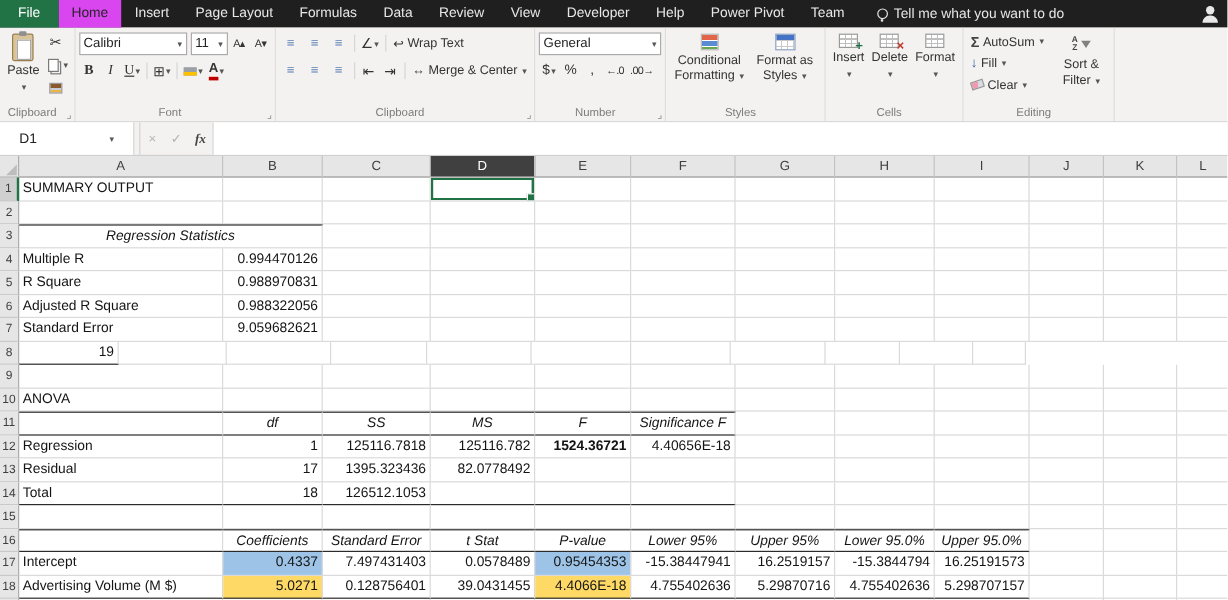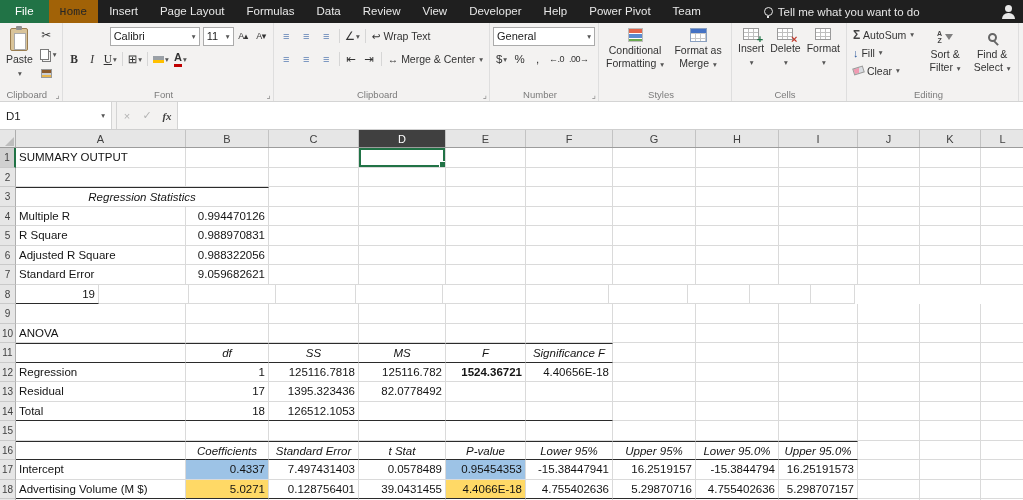--- a/index.html
+++ b/index.html
@@ -1,24 +1,24 @@
 <!DOCTYPE html>
 <html><head>
 <meta charset="utf-8">
 <style>
   *{box-sizing:border-box;margin:0;padding:0;}
   html,body{width:1023px;height:500px;overflow:hidden;}
   body{font-family:"Liberation Sans",sans-serif;background:#fff;}
 
   
-  .tabbar{height:23px;background:#1f1f1f;display:flex;align-items:stretch;font-size:11.5px;color:#e8e8e8;gap:36px;}
+  .tabbar{height:23px;background:#1f1f1f;display:flex;align-items:stretch;font-size:11.5px;color:#e8e8e8;}
   .tabs{display:flex;}
   .tab{padding:0 11px;line-height:23px;cursor:pointer;white-space:nowrap;}
   .tab.file{background:#217346;color:#fff;padding:0 15px;}
-  .tab.active{background:#a16207;color:#262626;font-family:Liberation Mono, monospace;}
+  .tab.active{background:#d946ef;color:#262626;}
   .tellme{display:flex;align-items:center;gap:5px;margin-left:16px;color:#e6e6e6;white-space:nowrap;}
   .bulb{width:9px;height:9px;border:1px solid #e6e6e6;border-radius:50%;position:relative;}
   .bulb::after{content:"";position:absolute;left:2.5px;bottom:-3px;width:2px;height:2px;background:#e6e6e6;}
   .tb-spacer{flex:1;}
   .person{width:30px;display:flex;flex-direction:column;align-items:center;justify-content:center;cursor:pointer;}
   .p-head{width:7px;height:7px;border-radius:50%;background:#e8e8e8;}
   .p-body{width:13px;height:6px;border-radius:7px 7px 0 0;background:#e8e8e8;margin-top:1px;}
 
   
   .ribbon{height:79px;background:#f3f2f1;border-bottom:1px solid #d4d4d4;display:flex;align-items:stretch;overflow:hidden;}
@@ -27,21 +27,21 @@
   .launcher{position:absolute;bottom:1px;right:2px;font-size:9px;color:#888;cursor:pointer;}
   .rbody{display:flex;gap:2px;}
   .rcol{display:flex;flex-direction:column;gap:3px;}
   .frow{display:flex;align-items:center;gap:1px;height:20px;}
   .bigbtn{display:flex;flex-direction:column;align-items:center;justify-content:flex-start;gap:2px;padding:2px 3px;font-size:10.5px;color:#333;cursor:pointer;text-align:center;line-height:1.15;}
   .blabel{font-size:10.5px;color:#333;text-align:center;line-height:1.2;}
   .dd{font-size:7.5px;color:#555;margin-left:1px;}
   .sbtn{display:inline-flex;align-items:center;justify-content:center;min-width:17px;height:18px;padding:0 2px;font-size:11.5px;color:#333;cursor:pointer;}
   .vsep{width:1px;height:14px;background:#d6d6d6;margin:0 2px;align-self:center;}
   .combo{display:inline-flex;align-items:center;justify-content:space-between;background:#fff;border:1px solid #ababab;height:19px;padding:0 3px;font-size:11px;color:#222;cursor:pointer;}
-  .fname{width:90px;margin-left:44px;}
+  .fname{width:90px;}
   .fsize{width:31px;margin-left:2px;}
   .numfmt{width:102px;}
   .bold{font-weight:700;font-family:"Liberation Serif",serif;}
   .ital{font-style:italic;font-family:"Liberation Serif",serif;}
   .und .u{text-decoration:underline;font-family:"Liberation Serif",serif;}
   .ic-fc{font-weight:700;font-size:11px;line-height:1;border-bottom:3px solid #c00000;padding-bottom:1px;}
   .ic-fill{display:inline-block;width:11px;height:7px;background:#9aa0a6;border-bottom:3px solid #ffc000;}
   .g{font-size:12px;}
   .alico{font-size:11px;color:#5b7fb4;width:15px;text-align:center;}
   .smalltext{font-size:9px;letter-spacing:-0.5px;}
@@ -69,21 +69,21 @@
   .ic-filldown{color:#2b579a;font-weight:700;font-size:11px;}
   .ic-clear{display:inline-block;width:11px;height:7px;background:linear-gradient(100deg,#f09ab1 0 55%,#d9dde2 55%);border:1px solid #999;transform:rotate(-18deg);}
   .ic-az{font-size:7px;font-weight:700;line-height:1;display:inline-flex;flex-direction:column;color:#444;}
   .ic-funnel{width:0;height:0;border-left:4px solid transparent;border-right:4px solid transparent;border-top:6px solid #808080;display:inline-block;margin-left:1px;}
   .ic-find{position:relative;width:9px;height:9px;border:2px solid #666;border-radius:50%;display:inline-block;}
   .ic-find::after{content:"";position:absolute;right:-4px;bottom:-4px;width:6px;height:2px;background:#666;transform:rotate(45deg);}
   .iconrow{display:flex;align-items:center;gap:2px;height:18px;}
 
   
   .fbar{height:28px;background:#f3f2f1;border-bottom:1px solid #cfcfcf;display:flex;align-items:stretch;}
-  .namebox{width:112px;background:#fff;border-right:1px solid #d4d4d4;display:flex;align-items:center;justify-content:space-between;padding:0 6px;font-size:11.5px;color:#222;cursor:pointer;}
+  .namebox{width:112px;background:#fff;border-right:1px solid #d4d4d4;display:flex;align-items:center;justify-content:space-between;padding:0 16px;font-size:11.5px;color:#222;cursor:pointer;}
   .fsep{width:5px;border-right:1px solid #d4d4d4;}
   .fbtns{display:flex;align-items:center;}
   .fbtn{width:20px;height:100%;display:flex;align-items:center;justify-content:center;font-size:11px;color:#b3b3b3;cursor:pointer;}
   .fbtn.fx{color:#444;font-style:italic;font-weight:700;font-family:"Liberation Serif",serif;}
   .finput{flex:1;background:#fff;border-left:1px solid #d4d4d4;font-size:11.5px;padding:0 4px;display:flex;align-items:center;color:#222;}
 
   
   .sheet{position:relative;height:370px;overflow:hidden;background:#fff;}
   .colhdrs{display:flex;height:18px;background:#e6e6e6;border-bottom:1px solid #9c9c9c;}
   .corner{width:16px;min-width:16px;border-right:1px solid #aeaeae;position:relative;background:#e6e6e6;cursor:pointer;}
@@ -284,21 +284,21 @@
     <span class="launcher">⌟</span>
   </div>
 
   <div class="rgroup">
     <div class="bigbtn" style="width:66px">
       <span class="ic-cf"></span>
       <span class="blabel"><span>Conditional Formatting</span> <span class="dd">▾</span></span>
     </div>
     <div class="bigbtn" style="width:60px">
       <span class="ic-ft"></span>
-      <span class="blabel"><span>Format as Merge</span> <span class="dd">▾</span></span>
+      <span class="blabel"><span>Format as Styles</span> <span class="dd">▾</span></span>
     </div>
     <span class="glabel">Styles</span>
   </div>
 
   <div class="rgroup">
     <div class="bigbtn">
       <span class="ic-cells ins"></span>
       <span class="blabel"><span>Insert</span><br><span class="dd">▾</span></span>
     </div>
     <div class="bigbtn">
@@ -333,26 +333,20 @@
     <div class="bigbtn" style="width:48px">
       <span class="iconrow">
           <span class="ic-az">
             <span>A</span>
             <span>Z</span>
           </span>
           <span class="ic-funnel"></span>
         </span>
       <span class="blabel"><span>Sort &amp; Filter</span> <span class="dd">▾</span></span>
     </div>
-    <div class="bigbtn" style="width:46px">
-      <span class="iconrow">
-          <span class="ic-find"></span>
-        </span>
-      <span class="blabel"><span>Find &amp; Select</span> <span class="dd">▾</span></span>
-    </div>
     <span class="glabel">Editing</span>
   </div>
 
 </div>
 
 <div class="fbar">
   <div class="namebox">
     <span>D1</span>
     <span class="dd">▾</span>
   </div>

